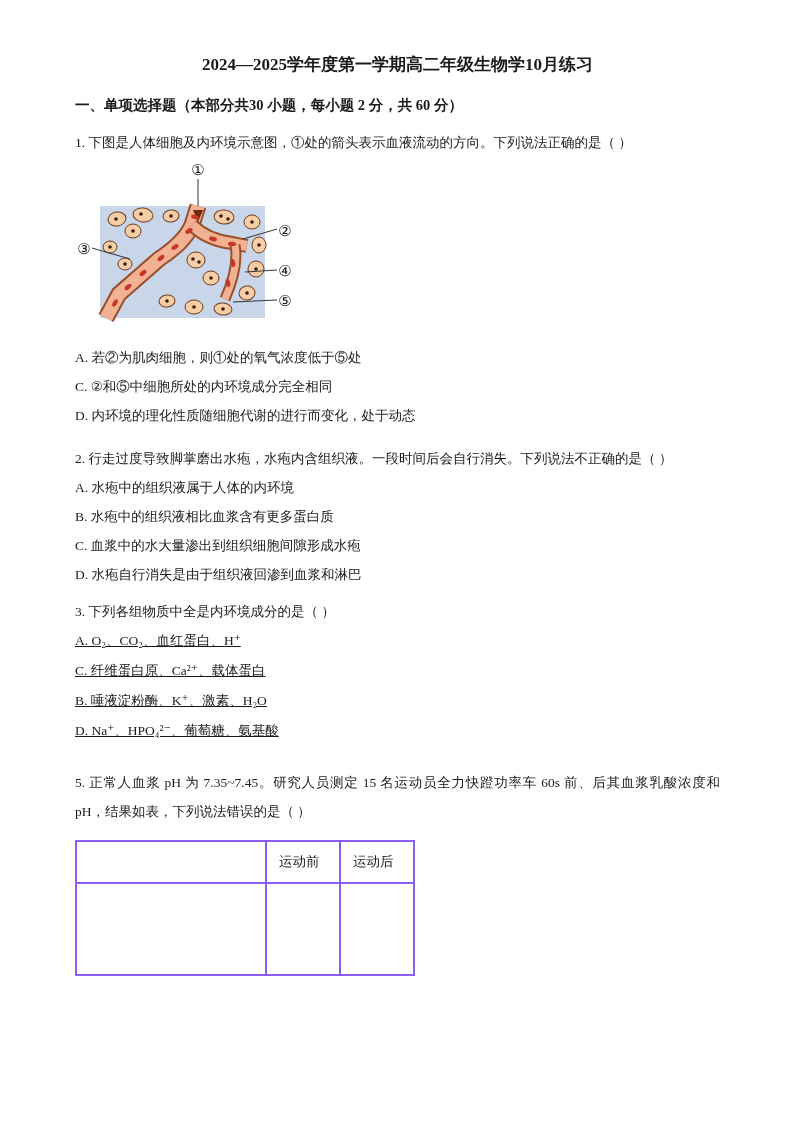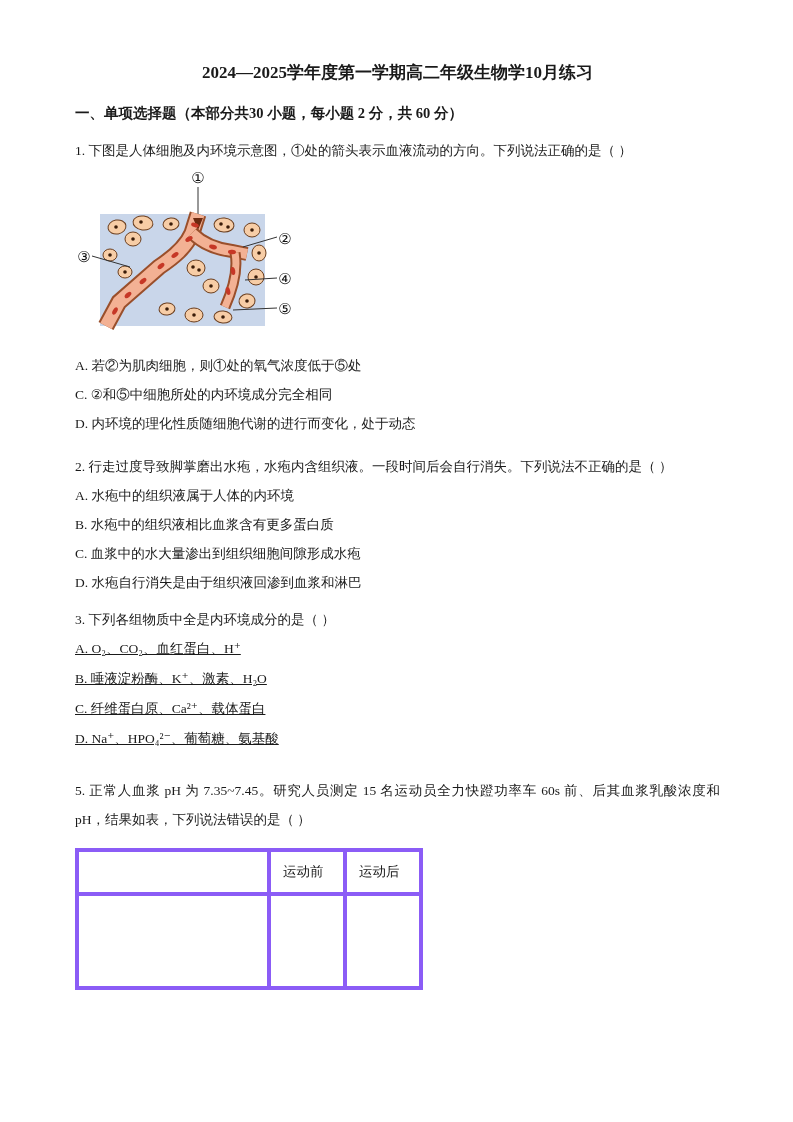--- a/index.html
+++ b/index.html
@@ -18,21 +18,21 @@
   .page {
     box-sizing: border-box;
     width: 793px;
     height: 1122px;
     padding: 52px 73px 0 75px;
   }
   .title {
     font-size: 17px;
     font-weight: bold;
     text-align: center;
-    margin: 8px 0 16px 0;
+    margin: 0 0 16px 0;
     line-height: 26px;
   }
   .section-heading {
     font-size: 14.5px;
     font-weight: bold;
     margin: 0 0 12px 0;
     line-height: 22px;
   }
   .q-stem {
     font-size: 13.5px;
@@ -63,21 +63,21 @@
   }
   .lead {
     stroke: #333333;
     stroke-width: 1;
   }
   .rtable {
     border-collapse: collapse;
     margin-top: 14px;
   }
   .rtable td {
-    border: 4px solid #8b5cf6;
+    border: 2px solid #8b5cf6;
     font-size: 13.5px;
     padding: 0 0 0 12px;
     height: 40px;
     vertical-align: middle;
   }
   .rtable .c0 { width: 176px; }
   .rtable .c1 { width: 60px; }
   .rtable .c2 { width: 60px; }
   .rtable .tall td { height: 90px; }
 </style>
@@ -188,22 +188,22 @@
     <p class="q-stem mt14">2. 行走过度导致脚掌磨出水疱，水疱内含组织液。一段时间后会自行消失。下列说法不正确的是（      ）</p>
     <p class="opt">A.  水疱中的组织液属于人体的内环境</p>
     <p class="opt">B.  水疱中的组织液相比血浆含有更多蛋白质</p>
     <p class="opt">C.  血浆中的水大量渗出到组织细胞间隙形成水疱</p>
     <p class="opt">D.  水疱自行消失是由于组织液回渗到血浆和淋巴</p>
   </div>
 
   <div class="question q3">
     <p class="q-stem mt8">3. 下列各组物质中全是内环境成分的是（      ）</p>
     <p class="opt">A. O₂、CO₂、血红蛋白、H⁺</p>
+    <p class="opt">C.  纤维蛋白原、Ca²⁺、载体蛋白</p>
     <p class="opt">B.  唾液淀粉酶、K⁺、激素、H₂O</p>
-    <p class="opt">C.  纤维蛋白原、Ca²⁺、载体蛋白</p>
     <p class="opt">D. Na⁺、HPO₄²⁻、葡萄糖、氨基酸</p>
   </div>
 
 
   <div class="question q5">
     <p class="q-stem mt16">5. 正常人血浆 pH 为 7.35~7.45。研究人员测定 15 名运动员全力快蹬功率车 60s 前、后其血浆乳酸浓度和 pH，结果如表，下列说法错误的是（      ）</p>
 
     <table class="rtable">
       <tbody>
         <tr>

